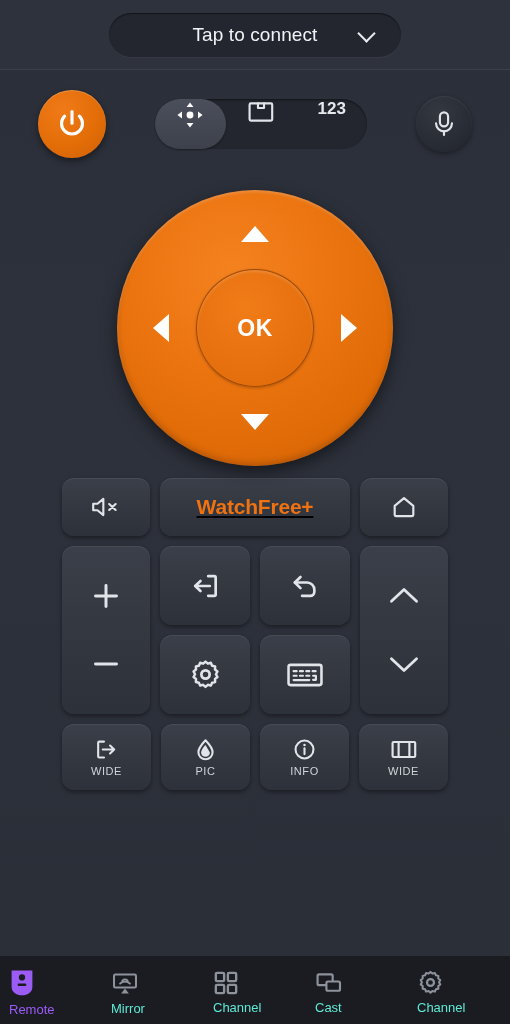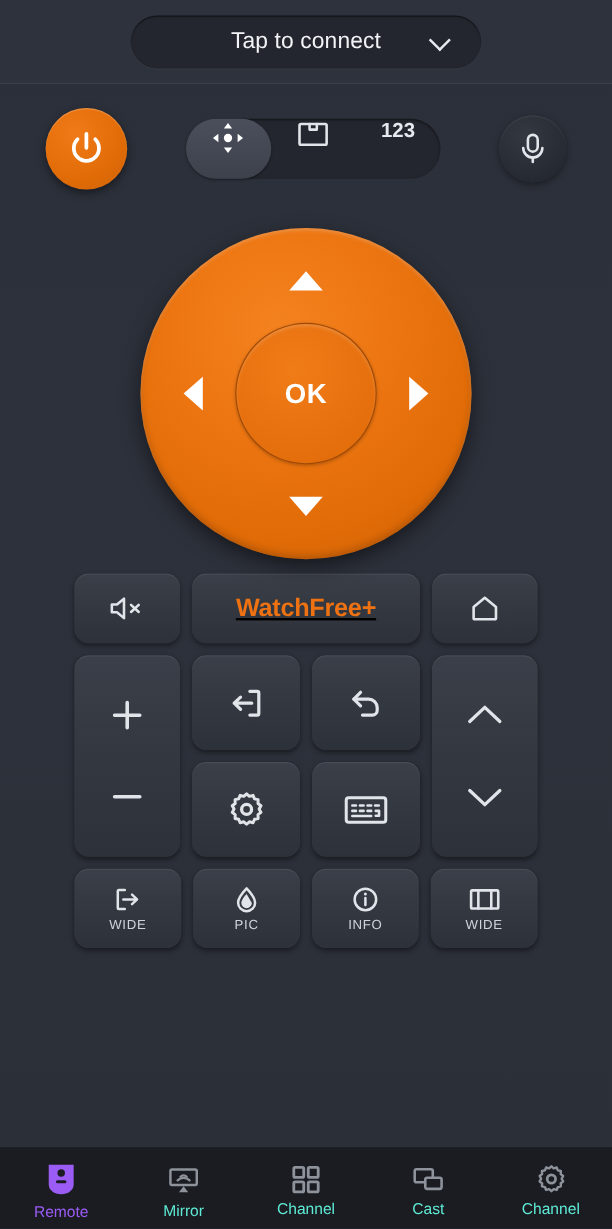--- a/index.html
+++ b/index.html
@@ -251,21 +251,20 @@
     flex: 0 0 68px;
     background: #1a1c22;
     display: flex;
     align-items: center;
     justify-content: space-around;
     padding-top: 4px;
   }
   .nav-item {
     display: flex;
     flex-direction: column;
-    align-items: center;
     justify-content: center;
     gap: 4px;
     cursor: pointer;
     width: 84px;
   }
   .nav-label {
     font-size: 13px;
     color: #5eead4;
   }
   .nav-item.active .nav-label { color: #9b5cf6; }

